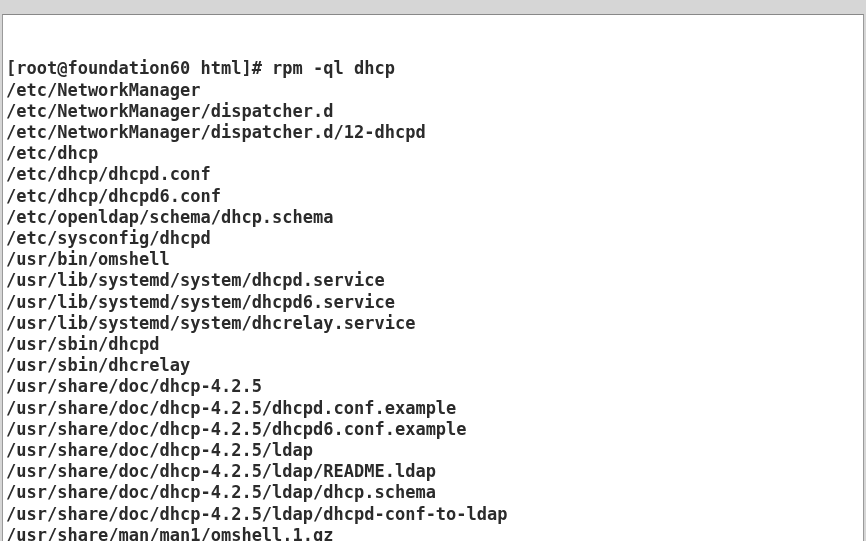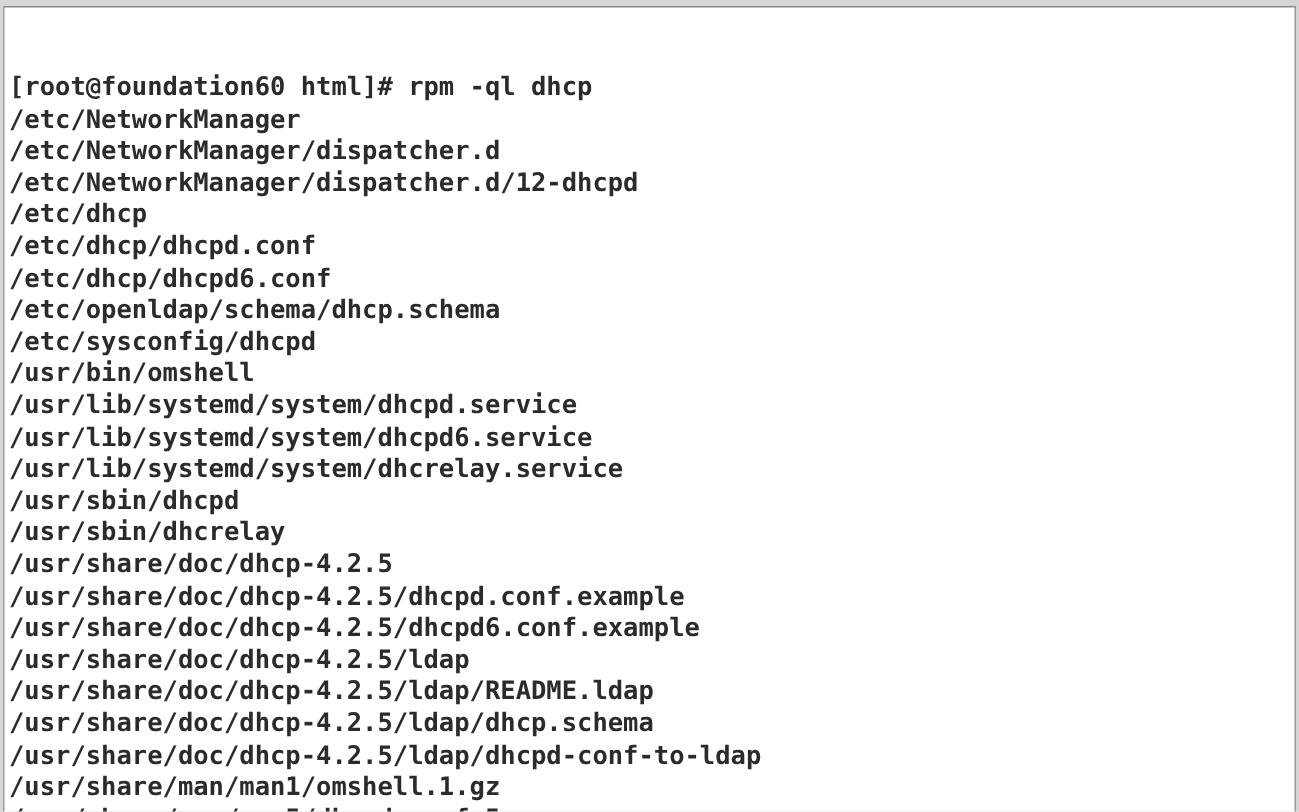--- a/index.html
+++ b/index.html
@@ -8,21 +8,21 @@
     width: 866px;
     height: 541px;
     background: #d6d6d6;
     font-family: "DejaVu Sans Mono", "Liberation Mono", Consolas, monospace;
     overflow: hidden;
   }
   .window {
     box-sizing: border-box;
     width: 718px;
     height: 541px;
-    padding-top: 4px;
+    padding-top: 14px;
   }
   .terminal {
     box-sizing: border-box;
     width: 862px;
     margin: 0 2px 2px 2px;
     background: #ffffff;
     border: 1px solid #9a9a9a;
     border-top: 1px solid #888;
     padding: 1px 3px 0 3px;
     line-height: 21.2px;

